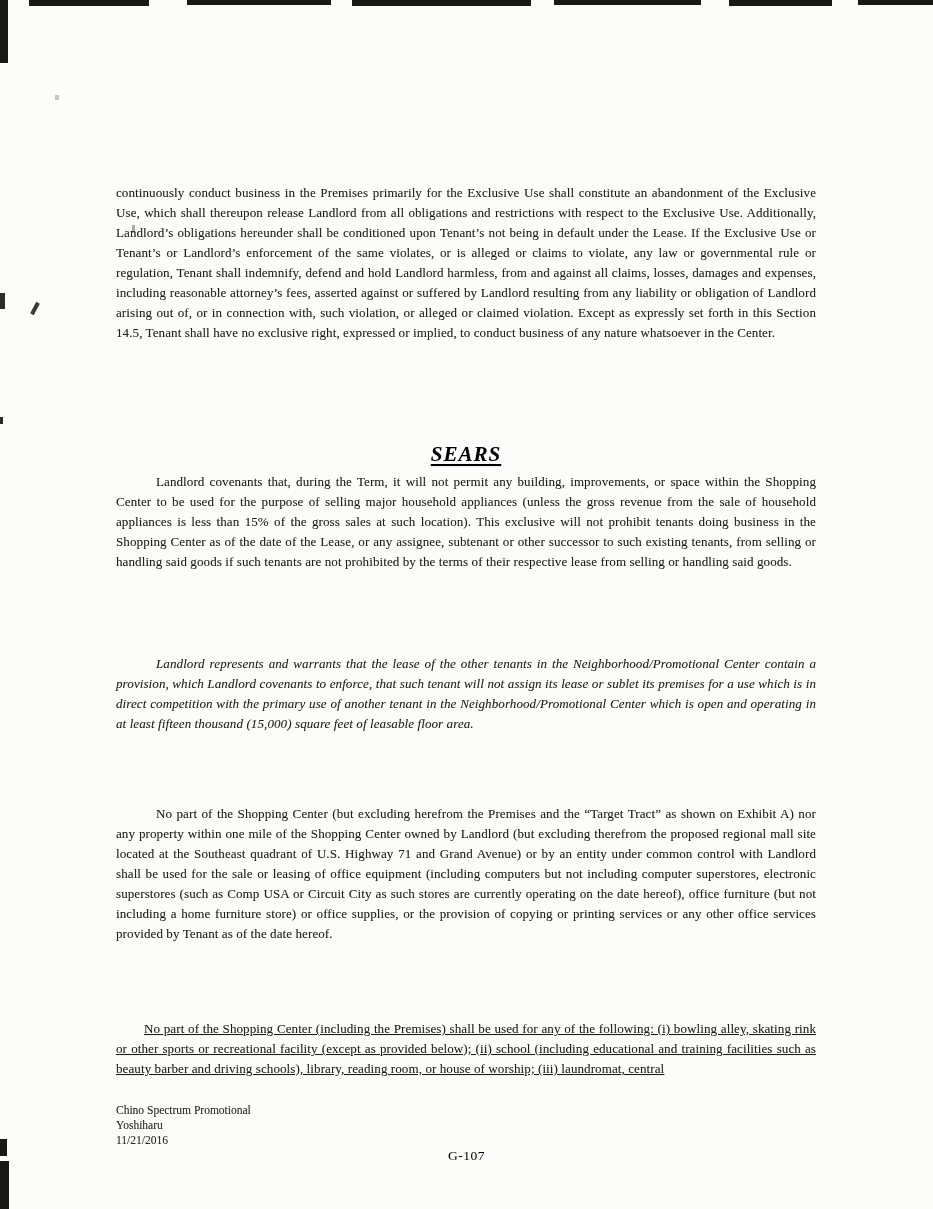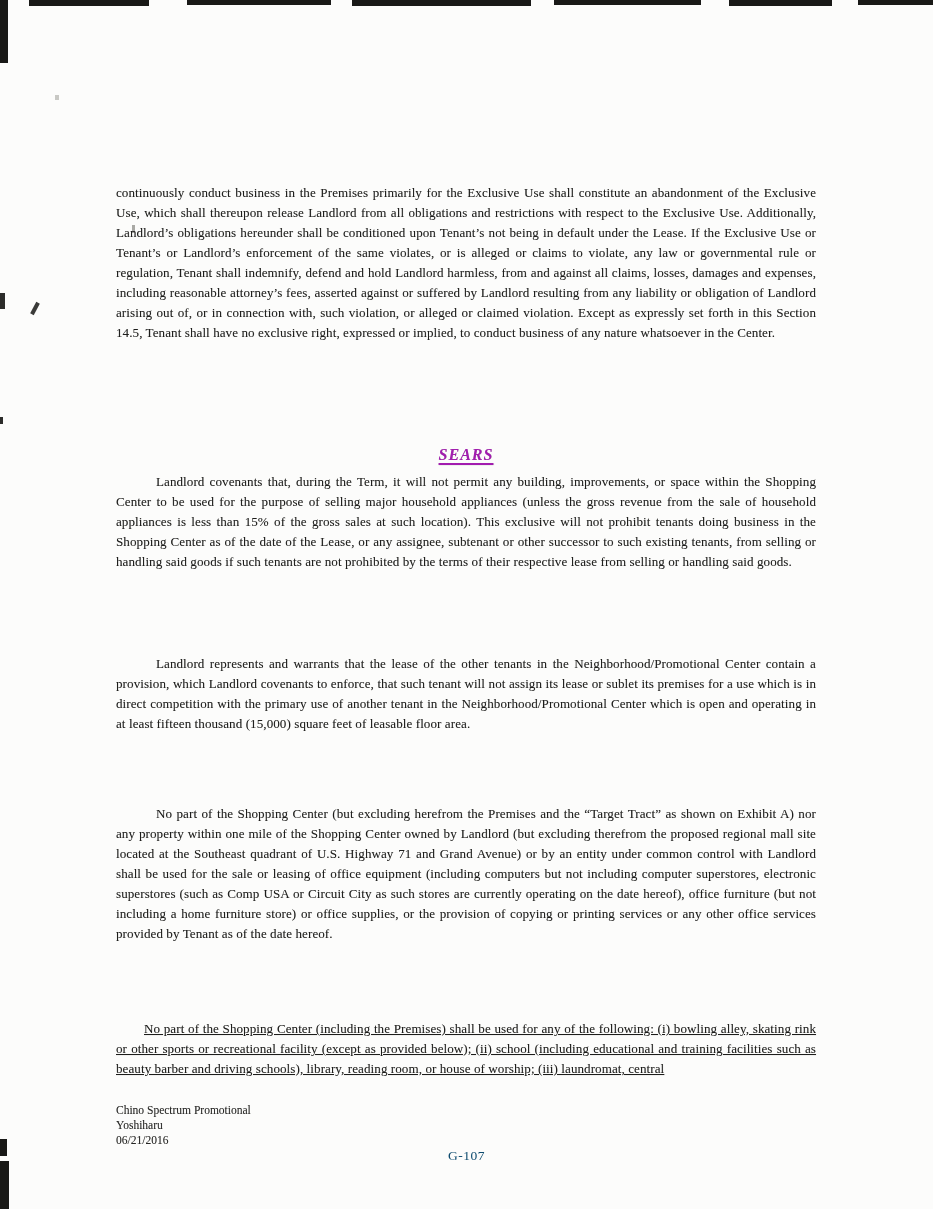--- a/index.html
+++ b/index.html
@@ -25,36 +25,36 @@
     line-height: 20px;
     text-align: justify;
     letter-spacing: 0.1px;
     text-shadow: 0.2px 0.2px 0 rgba(40,40,40,0.28);
   }
   .indent-40 { text-indent: 40px; }
   .indent-28 { text-indent: 28px; text-decoration: underline; }
 
   #continuation-para { top: 183px; }
   #sears-para       { top: 472px; }
-  #ross-para        { top: 654px; }
+  #ross-para        { top: 654px; font-style: italic; }
   #staples-para-1   { top: 804px; }
   #staples-para-2   { top: 1019px; }
 
   
   .heading {
     position: absolute;
     left: 116px;
     width: 700px;
     text-align: center;
-    font-size: 16px;
+    font-size: 21px;
     line-height: 21px;
     font-weight: bold;
     font-style: italic;
     letter-spacing: 1px;
-    color: #a21caf;
+    color: #000000;
     text-shadow: 0.2px 0.2px 0 rgba(40,40,40,0.3);
   }
   .heading span {
     text-decoration: underline;
     text-decoration-thickness: 1.6px;
     text-underline-offset: 3px;
   }
   #sears-heading   { top: 444px; }
   #ross-heading    { top: 628px; }
   #staples-heading { top: 793px; }
@@ -69,21 +69,21 @@
     color: #262624;
     text-shadow: 0.2px 0.2px 0 rgba(40,40,40,0.25);
   }
   .page-number {
     position: absolute;
     left: 0;
     top: 1148px;
     width: 933px;
     text-align: center;
     font-size: 13.5px;
-    color: #0c4a6e;
+    color: #000000;
     letter-spacing: 0.5px;
   }
 
   
   .art { position: absolute; background: #191917; }
   .art.soft { background: #2c2c2a; }
   .td1 { left: 29px;  top: 0; width: 120px; height: 6px; }
   .td2 { left: 187px; top: 0; width: 144px; height: 5px; }
   .td3 { left: 352px; top: 0; width: 179px; height: 6px; }
   .td4 { left: 554px; top: 0; width: 147px; height: 5px; }
@@ -127,18 +127,18 @@
   <p class="para indent-40" id="sears-para">Landlord covenants that, during the Term, it will not permit any building, improvements, or space within the Shopping Center to be used for the purpose of selling major household appliances (unless the gross revenue from the sale of household appliances is less than 15% of the gross sales at such location).  This exclusive will not prohibit tenants doing business in the Shopping Center as of the date of the Lease, or any assignee, subtenant or other successor to such existing tenants, from selling or handling said goods if such tenants are not prohibited by the terms of their respective lease from selling or handling said goods.</p>
 
   <p class="para indent-40" id="ross-para">Landlord represents and warrants that the lease of the other tenants in the Neighborhood/Promotional Center contain a provision, which Landlord covenants to enforce, that such tenant will not assign its lease or sublet its premises for a use which is in direct competition with the primary use of another tenant in the Neighborhood/Promotional Center which is open and operating in at least fifteen thousand (15,000) square feet of leasable floor area.</p>
 
   <p class="para indent-40" id="staples-para-1">No part of the Shopping Center (but excluding herefrom the Premises and the “Target Tract” as shown on Exhibit A) nor any property within one mile of the Shopping Center owned by Landlord (but excluding therefrom the proposed regional mall site located at the Southeast quadrant of U.S. Highway 71 and Grand Avenue) or by an entity under common control with Landlord shall be used for the sale or leasing of office equipment (including computers but not including computer superstores, electronic superstores (such as Comp USA or Circuit City as such stores are currently operating on the date hereof), office furniture (but not including a home furniture store) or office supplies, or the provision of copying or printing services or any other office services provided by Tenant as of the date hereof.</p>
   <p class="para indent-28" id="staples-para-2">No part of the Shopping Center (including the Premises) shall be used for any of the following: (i) bowling alley, skating rink or other sports or recreational facility (except as provided below); (ii) school (including educational and training facilities such as beauty barber and driving schools), library, reading room, or house of worship; (iii) laundromat, central</p>
 
   <div class="footer">
     <div>Chino Spectrum Promotional</div>
     <div>Yoshiharu</div>
-    <div>06/21/2016</div>
+    <div>11/21/2016</div>
   </div>
 
   <div class="page-number">G-107</div>
 
 </div>
 
 </body></html>

